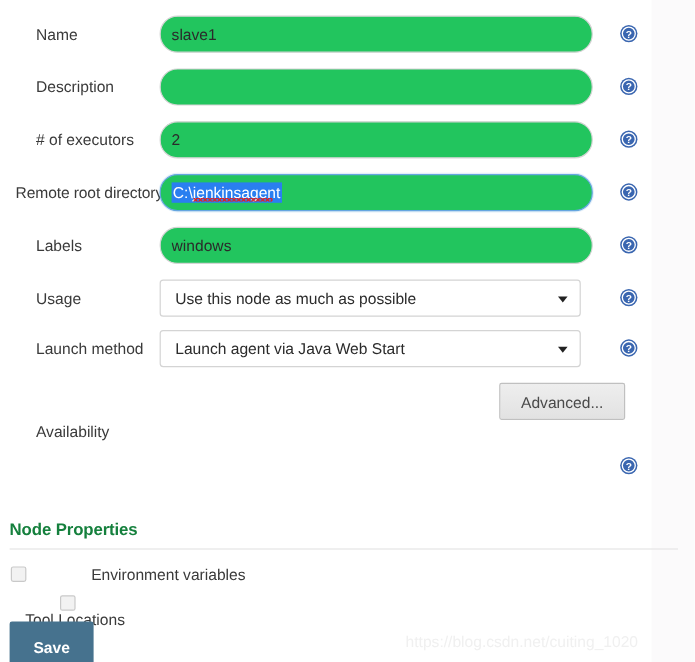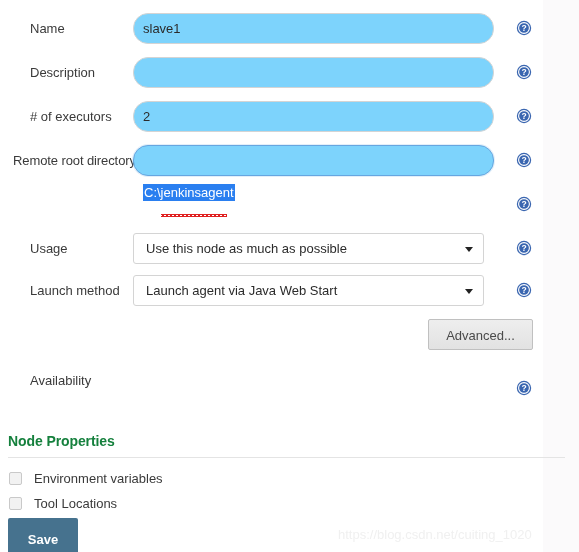--- a/index.html
+++ b/index.html
@@ -63,43 +63,42 @@
     position: relative;
     width: 361px;
   }
 
   .txt {
     box-sizing: border-box;
     width: 361px;
     height: 31px;
     border: 1px solid #d4d4d4;
     border-radius: 15px;
-    background: #7dd3fc;
+    background: #22c55e;
     font-family: "Liberation Sans", sans-serif;
     font-size: 13px;
     color: #2b2b2b;
     padding: 0 9px;
     outline: none;
     line-height: 29px;
   }
   .txt::placeholder { color: #b8b8b8; }
 
   .txt.focused {
     border: 1px solid #66a6e0;
     box-shadow: 0 0 0 1px rgba(102,166,224,0.18);
   }
 
   
   .sel-wrap {
     position: absolute;
     left: 10px;
     top: 7px;
-    height: 33px;
+    height: 16px;
     display: inline-block;
-    margin-top: 32px;
   }
   .sel-text {
     background: #2a7ff0;
     color: #ffffff;
     font-size: 13px;
     line-height: 17px;
     padding: 0 1px;
     white-space: nowrap;
     display: inline-block;
     position: relative;
@@ -150,21 +149,21 @@
   .help {
     position: absolute;
     left: 516px;
     width: 16px;
     height: 16px;
   }
   .help svg { display: block; }
 
   .adv-btn {
     position: absolute;
-    left: 428px;
+    left: 416px;
     top: 319px;
     width: 105px;
     height: 31px;
     background: linear-gradient(#eeeeee, #e2e2e2);
     border: 1px solid #c0c0c0;
     border-radius: 2px;
     font-family: "Liberation Sans", sans-serif;
     font-size: 13px;
     color: #4a4a4a;
     cursor: pointer;
@@ -299,20 +298,26 @@
     </div>
   </div>
   <div class="help" style="top:152px;">
     <svg width="16" height="16" viewBox="0 0 16 16">
       <circle cx="8" cy="8" r="7.2" fill="#3a66b0"></circle>
       <circle cx="8" cy="8" r="5.4" fill="none" stroke="#ffffff" stroke-width="1.1"></circle>
       <text x="8" y="11.4" font-family="Liberation Sans, sans-serif" font-size="8.5" font-weight="bold" fill="#ffffff" text-anchor="middle">?</text>
     </svg>
   </div>
 
+  <div class="row" style="top:189px;">
+    <div class="lbl">Labels</div>
+    <div class="ctrl">
+      <input class="txt" type="text" value="windows" style="">
+    </div>
+  </div>
   <div class="help" style="top:196px;">
     <svg width="16" height="16" viewBox="0 0 16 16">
       <circle cx="8" cy="8" r="7.2" fill="#3a66b0"></circle>
       <circle cx="8" cy="8" r="5.4" fill="none" stroke="#ffffff" stroke-width="1.1"></circle>
       <text x="8" y="11.4" font-family="Liberation Sans, sans-serif" font-size="8.5" font-weight="bold" fill="#ffffff" text-anchor="middle">?</text>
     </svg>
   </div>
 
   <div class="row" style="top:233px;">
     <div class="lbl">Usage</div>
@@ -343,40 +348,40 @@
   <div class="help" style="top:282px;">
     <svg width="16" height="16" viewBox="0 0 16 16">
       <circle cx="8" cy="8" r="7.2" fill="#3a66b0"></circle>
       <circle cx="8" cy="8" r="5.4" fill="none" stroke="#ffffff" stroke-width="1.1"></circle>
       <text x="8" y="11.4" font-family="Liberation Sans, sans-serif" font-size="8.5" font-weight="bold" fill="#ffffff" text-anchor="middle">?</text>
     </svg>
   </div>
 
   <button class="adv-btn">Advanced...</button>
 
-  <div class="row" style="top:373px;">
+  <div class="row" style="top:352px;">
     <div class="lbl">Availability</div>
   </div>
   <div class="help" style="top:380px;">
     <svg width="16" height="16" viewBox="0 0 16 16">
       <circle cx="8" cy="8" r="7.2" fill="#3a66b0"></circle>
       <circle cx="8" cy="8" r="5.4" fill="none" stroke="#ffffff" stroke-width="1.1"></circle>
       <text x="8" y="11.4" font-family="Liberation Sans, sans-serif" font-size="8.5" font-weight="bold" fill="#ffffff" text-anchor="middle">?</text>
     </svg>
   </div>
 
   <div class="section-title">Node Properties</div>
   <div class="divider"></div>
 
-  <div class="cb-row" style="top:471px;">
+  <div class="cb-row" style="top:471px;gap:42px;">
     <span class="cbox"></span>
     <span class="cb-label">Environment variables</span>
   </div>
 
-  <div class="cb-row" style="top:496px;">
+  <div class="cb-row" style="top:496px;flex-direction:column;">
     <span class="cbox"></span>
     <span class="cb-label">Tool Locations</span>
   </div>
 
   <button class="save-btn">Save</button>
 
 </div>
 
 <div class="watermark">https://blog.csdn.net/cuiting_1020</div>
 

